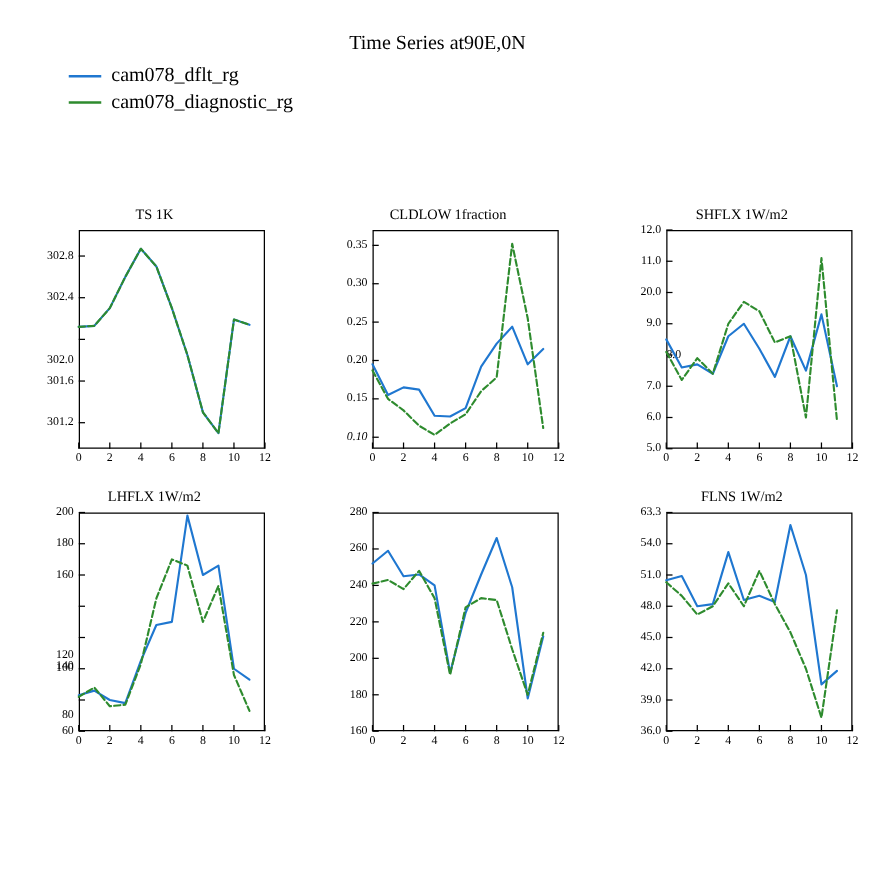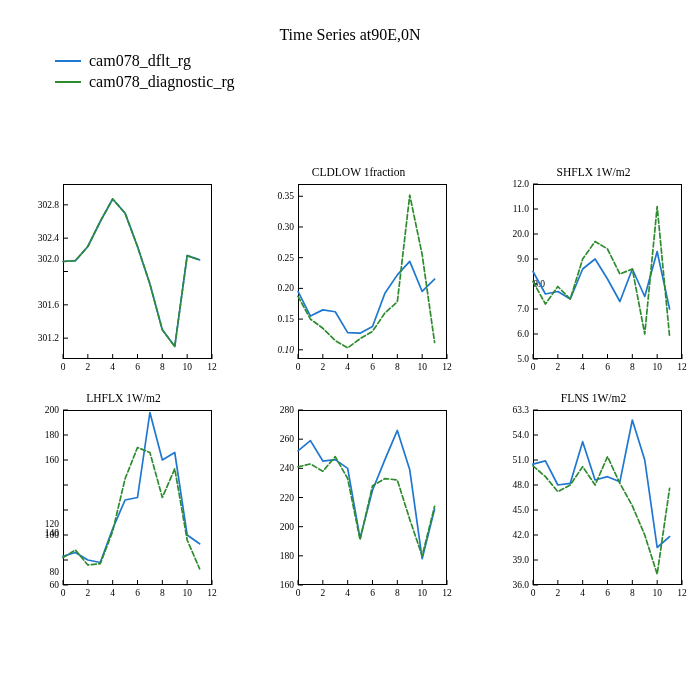--- a/index.html
+++ b/index.html
@@ -106,24 +106,25 @@
       <span class="legend-label">cam078_dflt_rg</span>
     </div>
     <div class="legend-row">
       <span class="legend-swatch" style="background:#2e8b2e"></span>
       <span class="legend-label">cam078_diagnostic_rg</span>
     </div>
   </div>
 
   <div id="panels">
       <div class="panel" style="left: 27px; top: 166px; width: 193px; height: 215px;">
+        <div class="panel-title">TS   1K</div>
         <div class="plotbox" style="left: 36px; top: 18px; width: 149px; height: 175px;"></div>
         <div class="ylabel" style="left: 0px; width: 32px; top: 172.167px;">301.2</div>
         <div class="ylabel" style="left: 0px; width: 32px; top: 138.833px;">301.6</div>
-        <div class="ylabel" style="left: 0px; width: 32px; top: 93px;">302.0</div>
+        <div class="ylabel" style="left: 0px; width: 32px; top: 122px;">302.0</div>
         <div class="ylabel" style="left: 0px; width: 32px; top: 72.1667px;">302.4</div>
         <div class="ylabel" style="left: 0px; width: 32px; top: 38.8333px;">302.8</div>
         <div class="xlabel" style="left: 36px; top: 196px;">0</div>
         <div class="xlabel" style="left: 60.8333px; top: 196px;">2</div>
         <div class="xlabel" style="left: 85.6667px; top: 196px;">4</div>
         <div class="xlabel" style="left: 110.5px; top: 196px;">6</div>
         <div class="xlabel" style="left: 135.333px; top: 196px;">8</div>
         <div class="xlabel" style="left: 160.167px; top: 196px;">10</div>
         <div class="xlabel" style="left: 185px; top: 196px;">12</div>
         <svg class="series" width="193" height="215">

